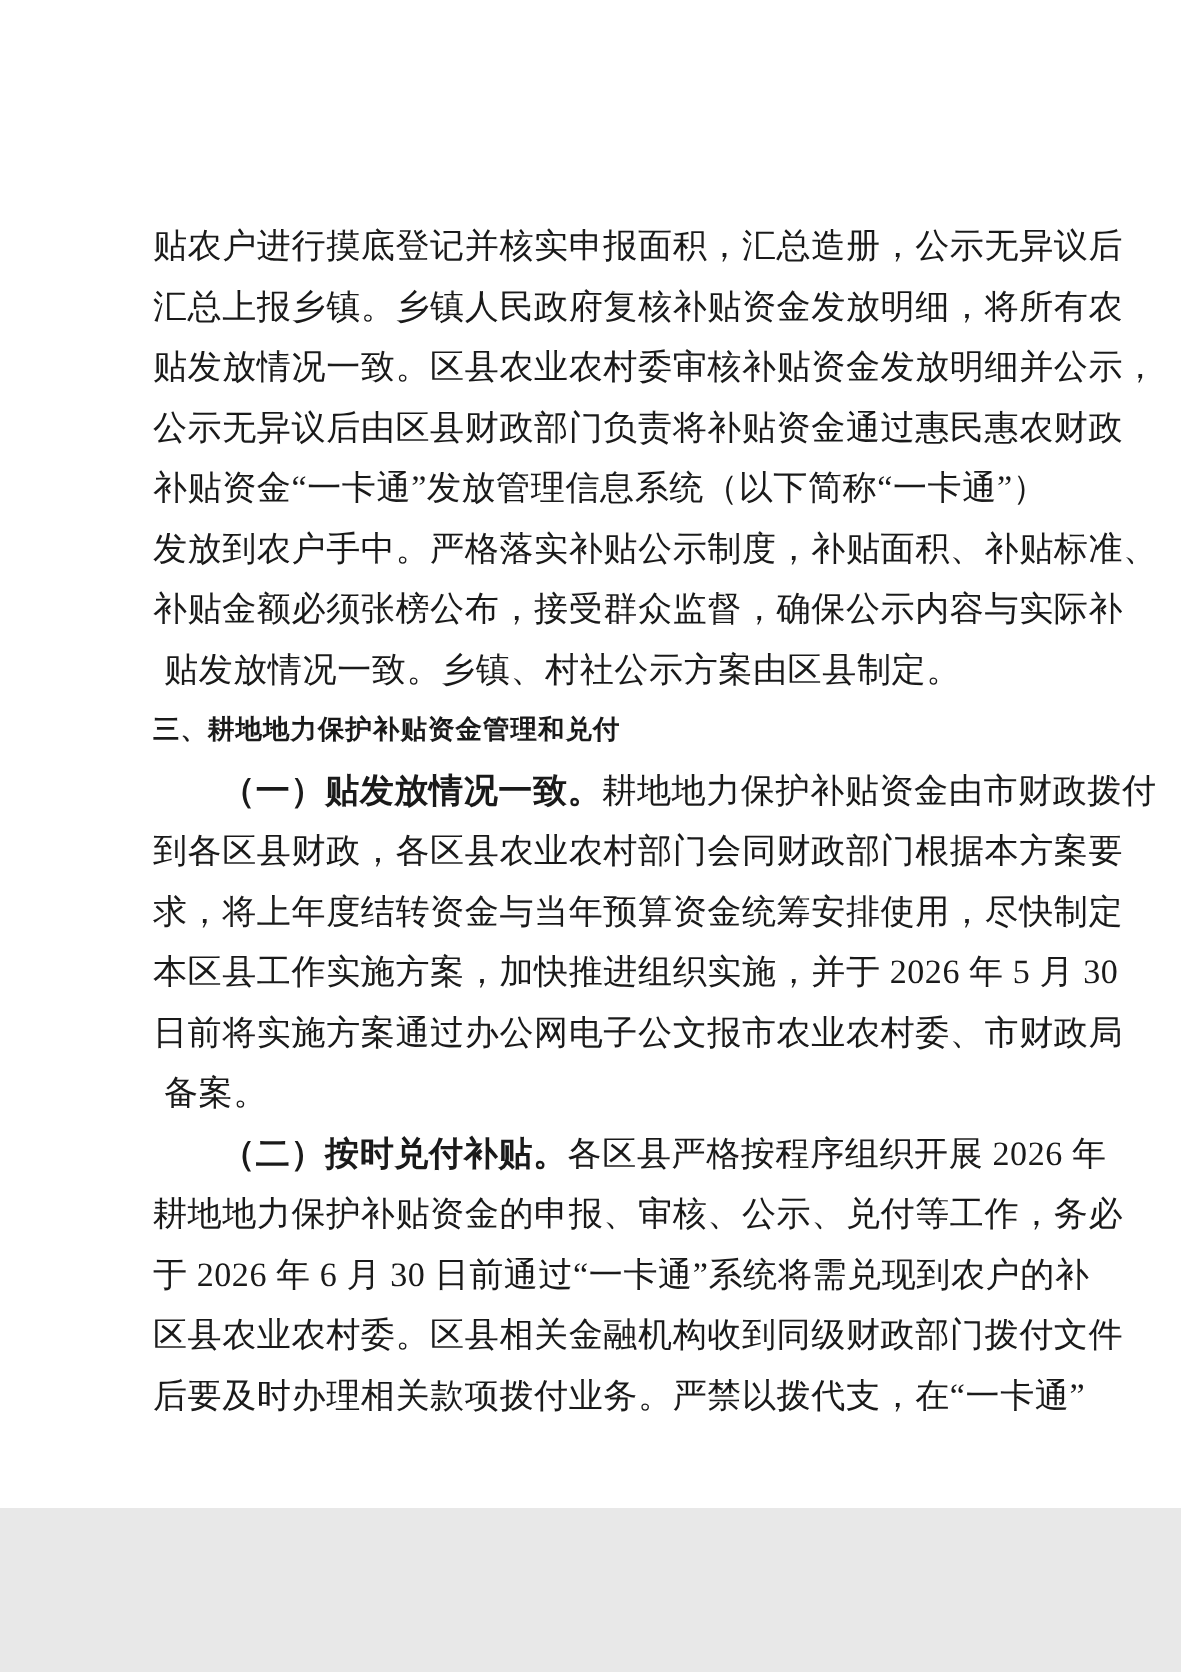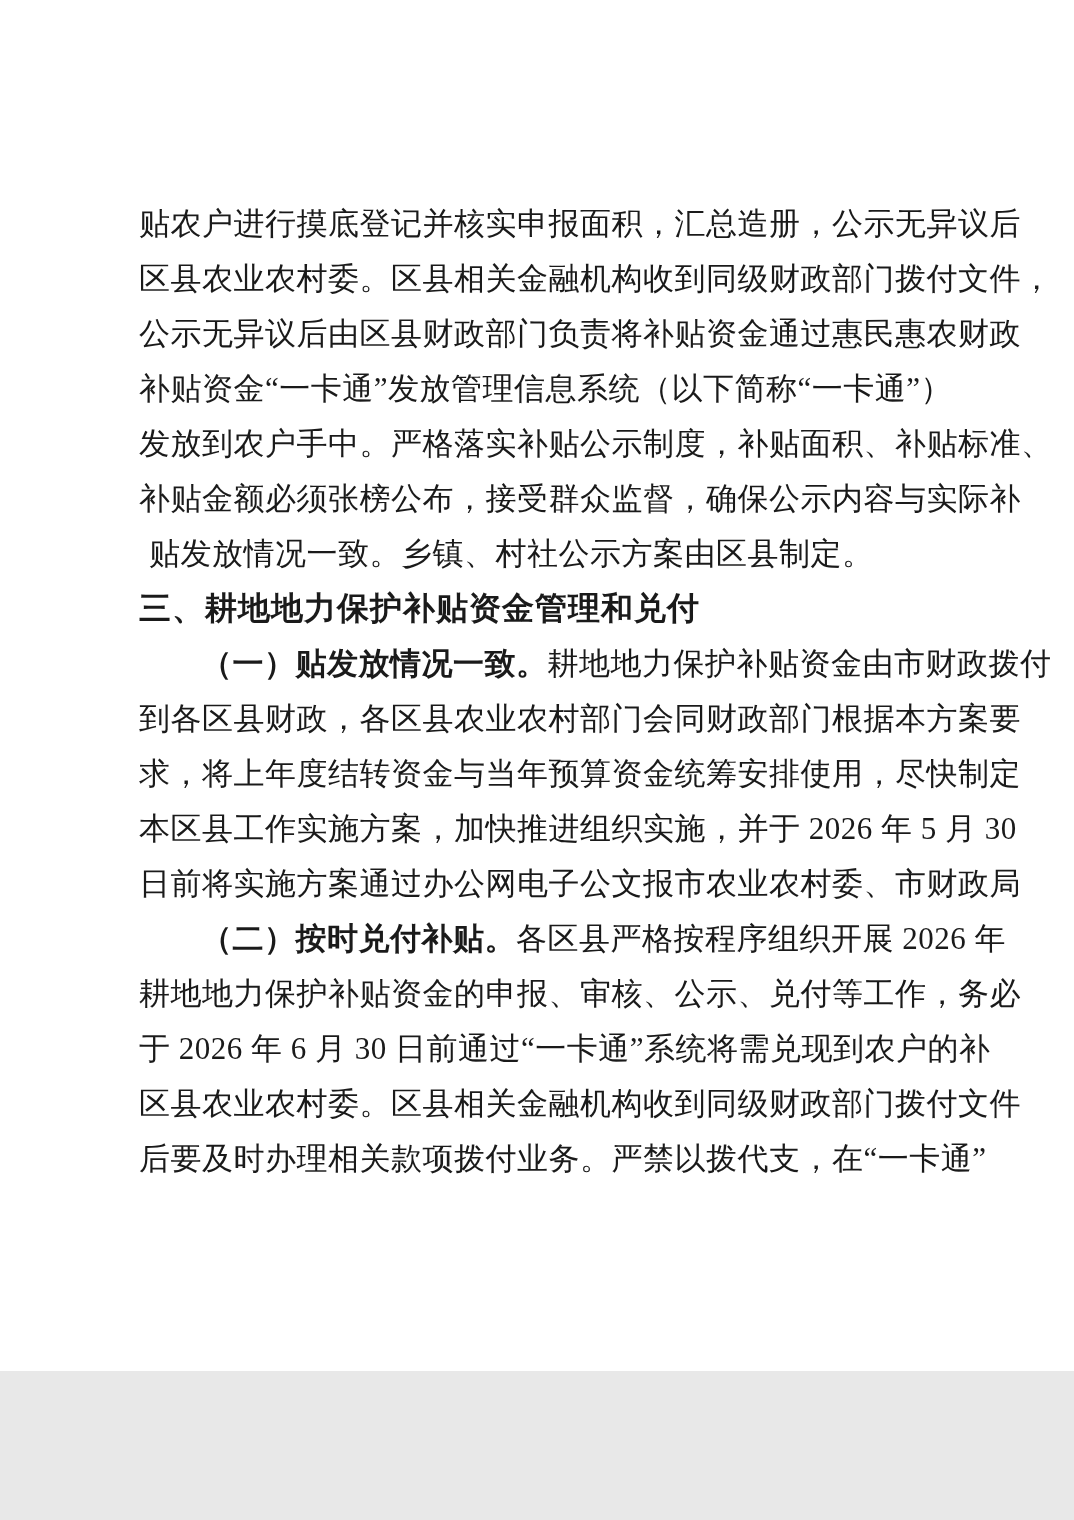--- a/index.html
+++ b/index.html
@@ -37,21 +37,21 @@
     text-align: left;
     text-align-last: left;
     margin-left: 10px;
   }
   .line.indent {
     text-indent: 62px;
   }
   .line.heading {
     font-family: "Liberation Sans", "DejaVu Sans", sans-serif;
     font-weight: 700;
-    font-size: 32px;
+    font-size: 24px;
     text-align: left;
     text-align-last: left;
     letter-spacing: 1px;
   }
   .lead {
     font-weight: 700;
   }
   .page-number {
     position: absolute;
     top: 1390px;
@@ -61,32 +61,34 @@
     color: #222222;
     letter-spacing: 3px;
   }
 </style>
 </head>
 <body>
 
 <div class="page">
   <div class="text-block">
     <div class="line">贴农户进行摸底登记并核实申报面积，汇总造册，公示无异议后</div>
-    <div class="line">区县农业农村委。区县相关金融机构收到同级财政部门拨付文件，</div>
+    <div class="line">汇总上报乡镇。乡镇人民政府复核补贴资金发放明细，将所有农</div>
+    <div class="line">贴发放情况一致。区县农业农村委审核补贴资金发放明细并公示，</div>
     <div class="line">公示无异议后由区县财政部门负责将补贴资金通过惠民惠农财政</div>
     <div class="line">补贴资金“一卡通”发放管理信息系统（以下简称“一卡通”）</div>
     <div class="line">发放到农户手中。严格落实补贴公示制度，补贴面积、补贴标准、</div>
     <div class="line">补贴金额必须张榜公布，接受群众监督，确保公示内容与实际补</div>
     <div class="line short">贴发放情况一致。乡镇、村社公示方案由区县制定。</div>
     <div class="line heading">三、耕地地力保护补贴资金管理和兑付</div>
     <div class="line indent"><span class="lead">（一）贴发放情况一致。</span><span>耕地地力保护补贴资金由市财政拨付</span></div>
     <div class="line">到各区县财政，各区县农业农村部门会同财政部门根据本方案要</div>
     <div class="line">求，将上年度结转资金与当年预算资金统筹安排使用，尽快制定</div>
     <div class="line">本区县工作实施方案，加快推进组织实施，并于 2026 年 5 月 30</div>
     <div class="line">日前将实施方案通过办公网电子公文报市农业农村委、市财政局</div>
+    <div class="line short">备案。</div>
     <div class="line indent"><span class="lead">（二）按时兑付补贴。</span><span>各区县严格按程序组织开展 2026 年</span></div>
     <div class="line">耕地地力保护补贴资金的申报、审核、公示、兑付等工作，务必</div>
     <div class="line">于 2026 年 6 月 30 日前通过“一卡通”系统将需兑现到农户的补</div>
     <div class="line">区县农业农村委。区县相关金融机构收到同级财政部门拨付文件</div>
     <div class="line">后要及时办理相关款项拨付业务。严禁以拨代支，在“一卡通”</div>
   </div>
   <div class="page-number">– 5 –</div>
 </div>
 
 </body></html>

